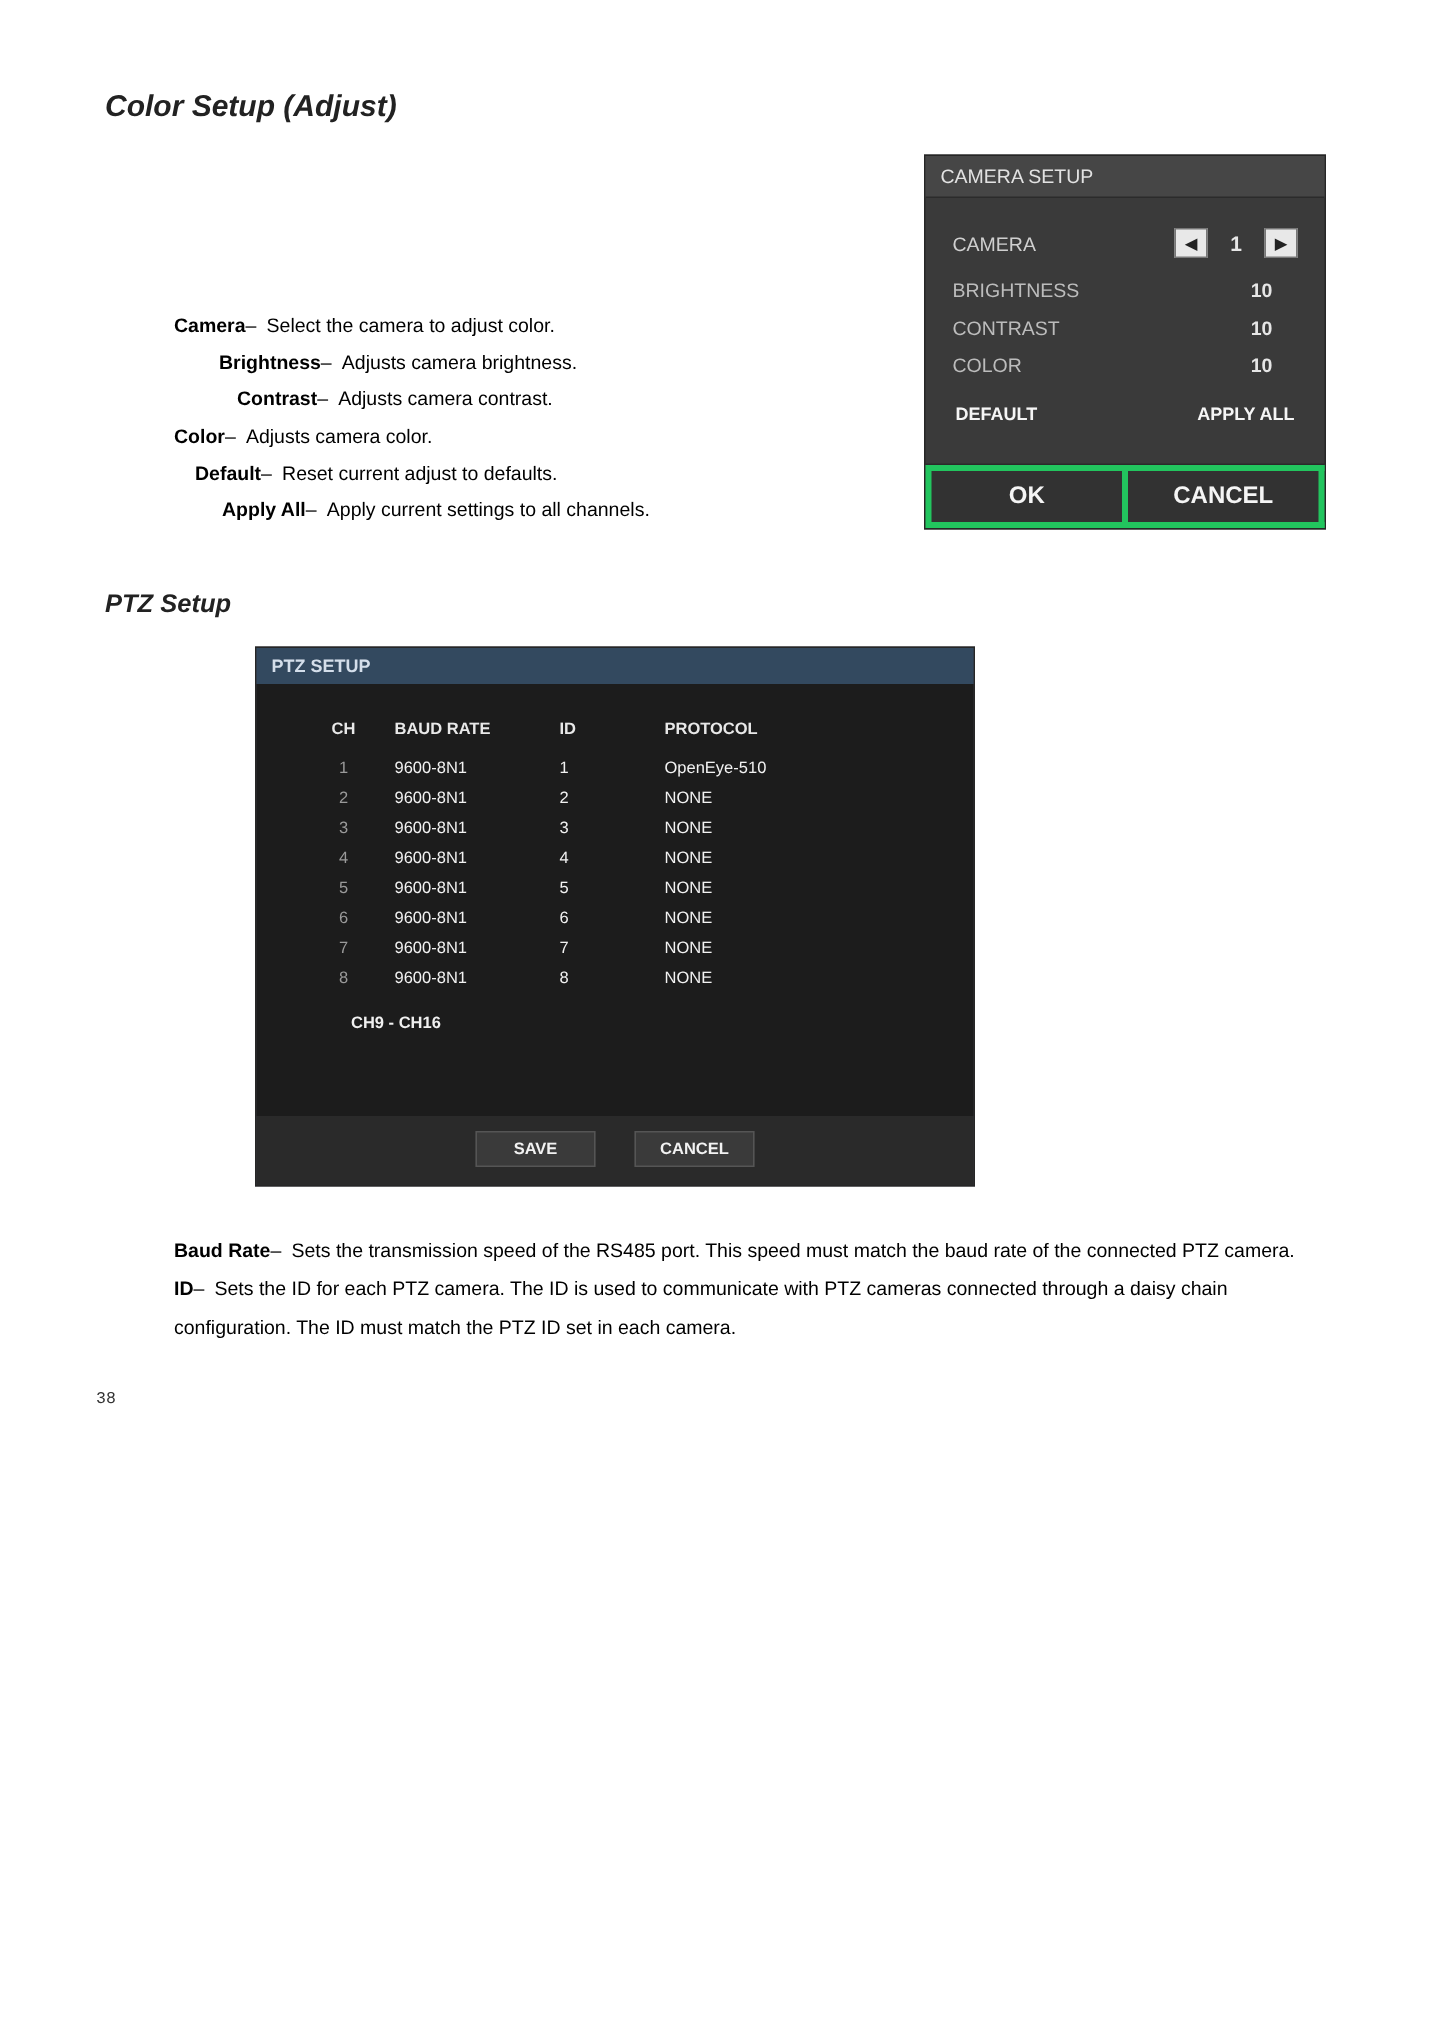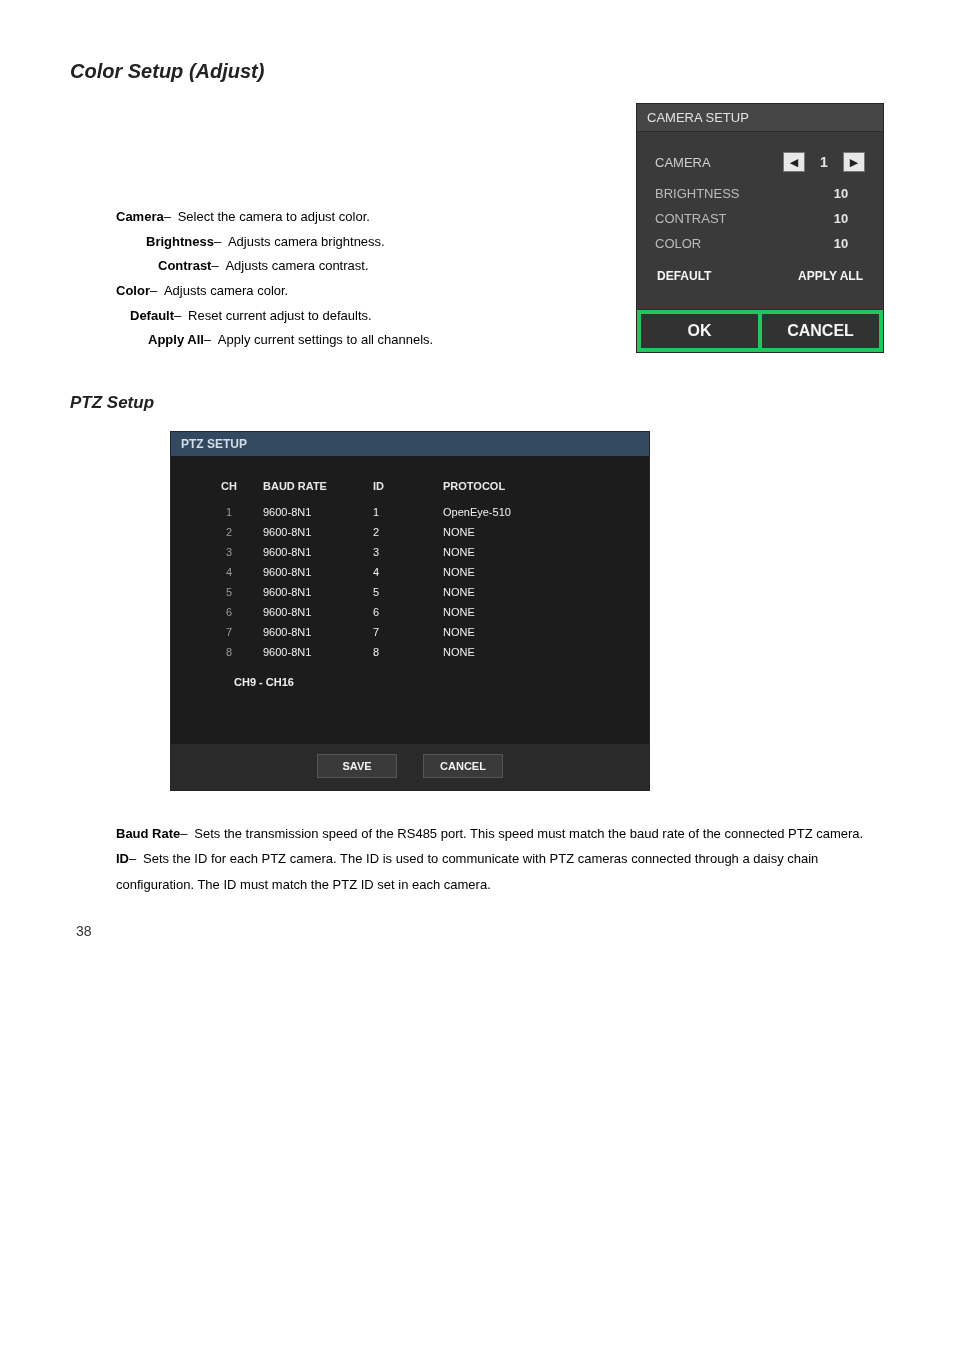--- a/index.html
+++ b/index.html
@@ -7,24 +7,25 @@
     background: #ffffff;
     font-family: Arial, Helvetica, sans-serif;
     width: 954px;
     margin: 0 auto;
     padding: 60px 70px 60px 70px;
     color: #000;
     position: relative;
   }
   .page-num {
     position: absolute;
-    left: 76px;
+    left: 64px;
     bottom: 18px;
-    font-size: 14px;
+    font-size: 11px;
     color: #333;
+    font-family: Liberation Mono, monospace;
   }
   h1.section-title {
     font-family: "Arial Black", Arial, sans-serif;
     font-weight: 900;
     font-style: italic;
     font-size: 20px;
     color: #222;
     margin-bottom: 20px;
   }
   .two-col {
@@ -39,21 +40,21 @@
     line-height: 1.9;
     color: #000;
     padding-top: 6px;
   }
   .bullets .b1 { padding-left: 46px; }
   .bullets .b2 { padding-left: 76px; }
   .bullets .b3 { padding-left: 88px; }
   .bullets .label { font-weight: 700; }
   .dash { display: inline-block; width: 14px; }
   .camera-panel {
-    width: 248px;
+    width: 268px;
     background: #3a3a3a;
     border: 1px solid #262626;
     color: #d9d9d9;
     font-family: Tahoma, Arial, sans-serif;
   }
   .camera-panel .titlebar {
     background: #464646;
     padding: 6px 10px;
     font-size: 13px;
     color: #e2e2e2;

